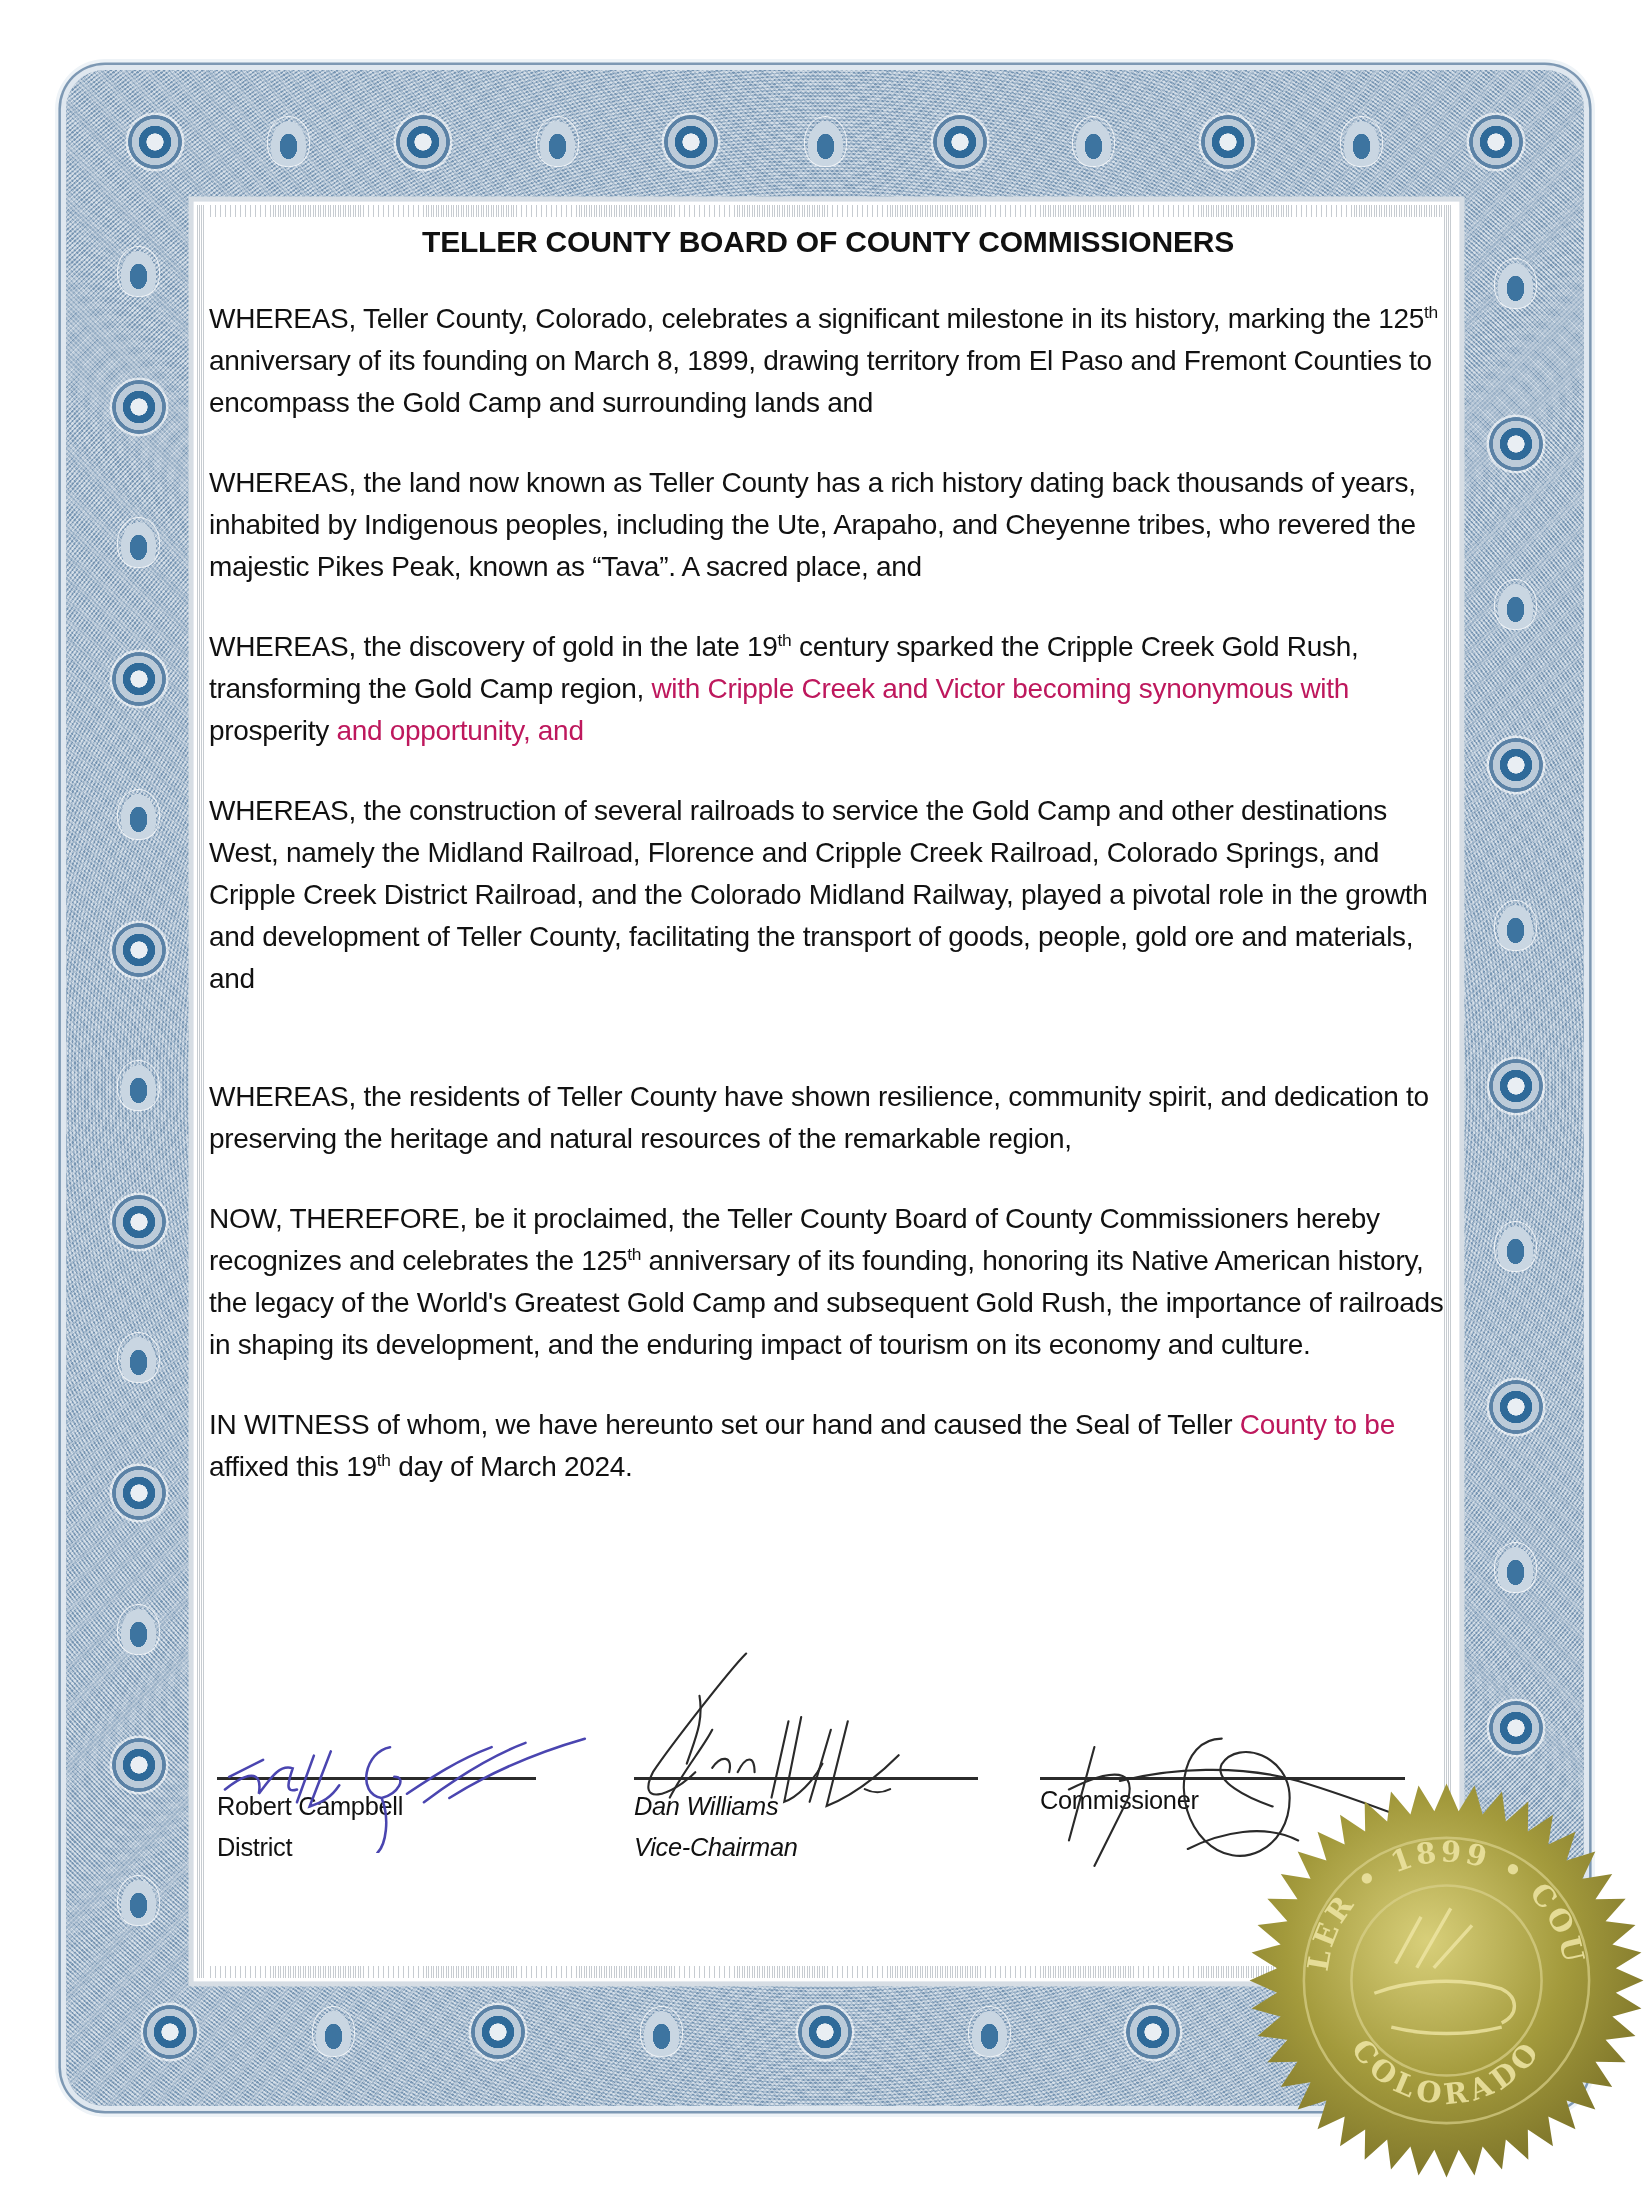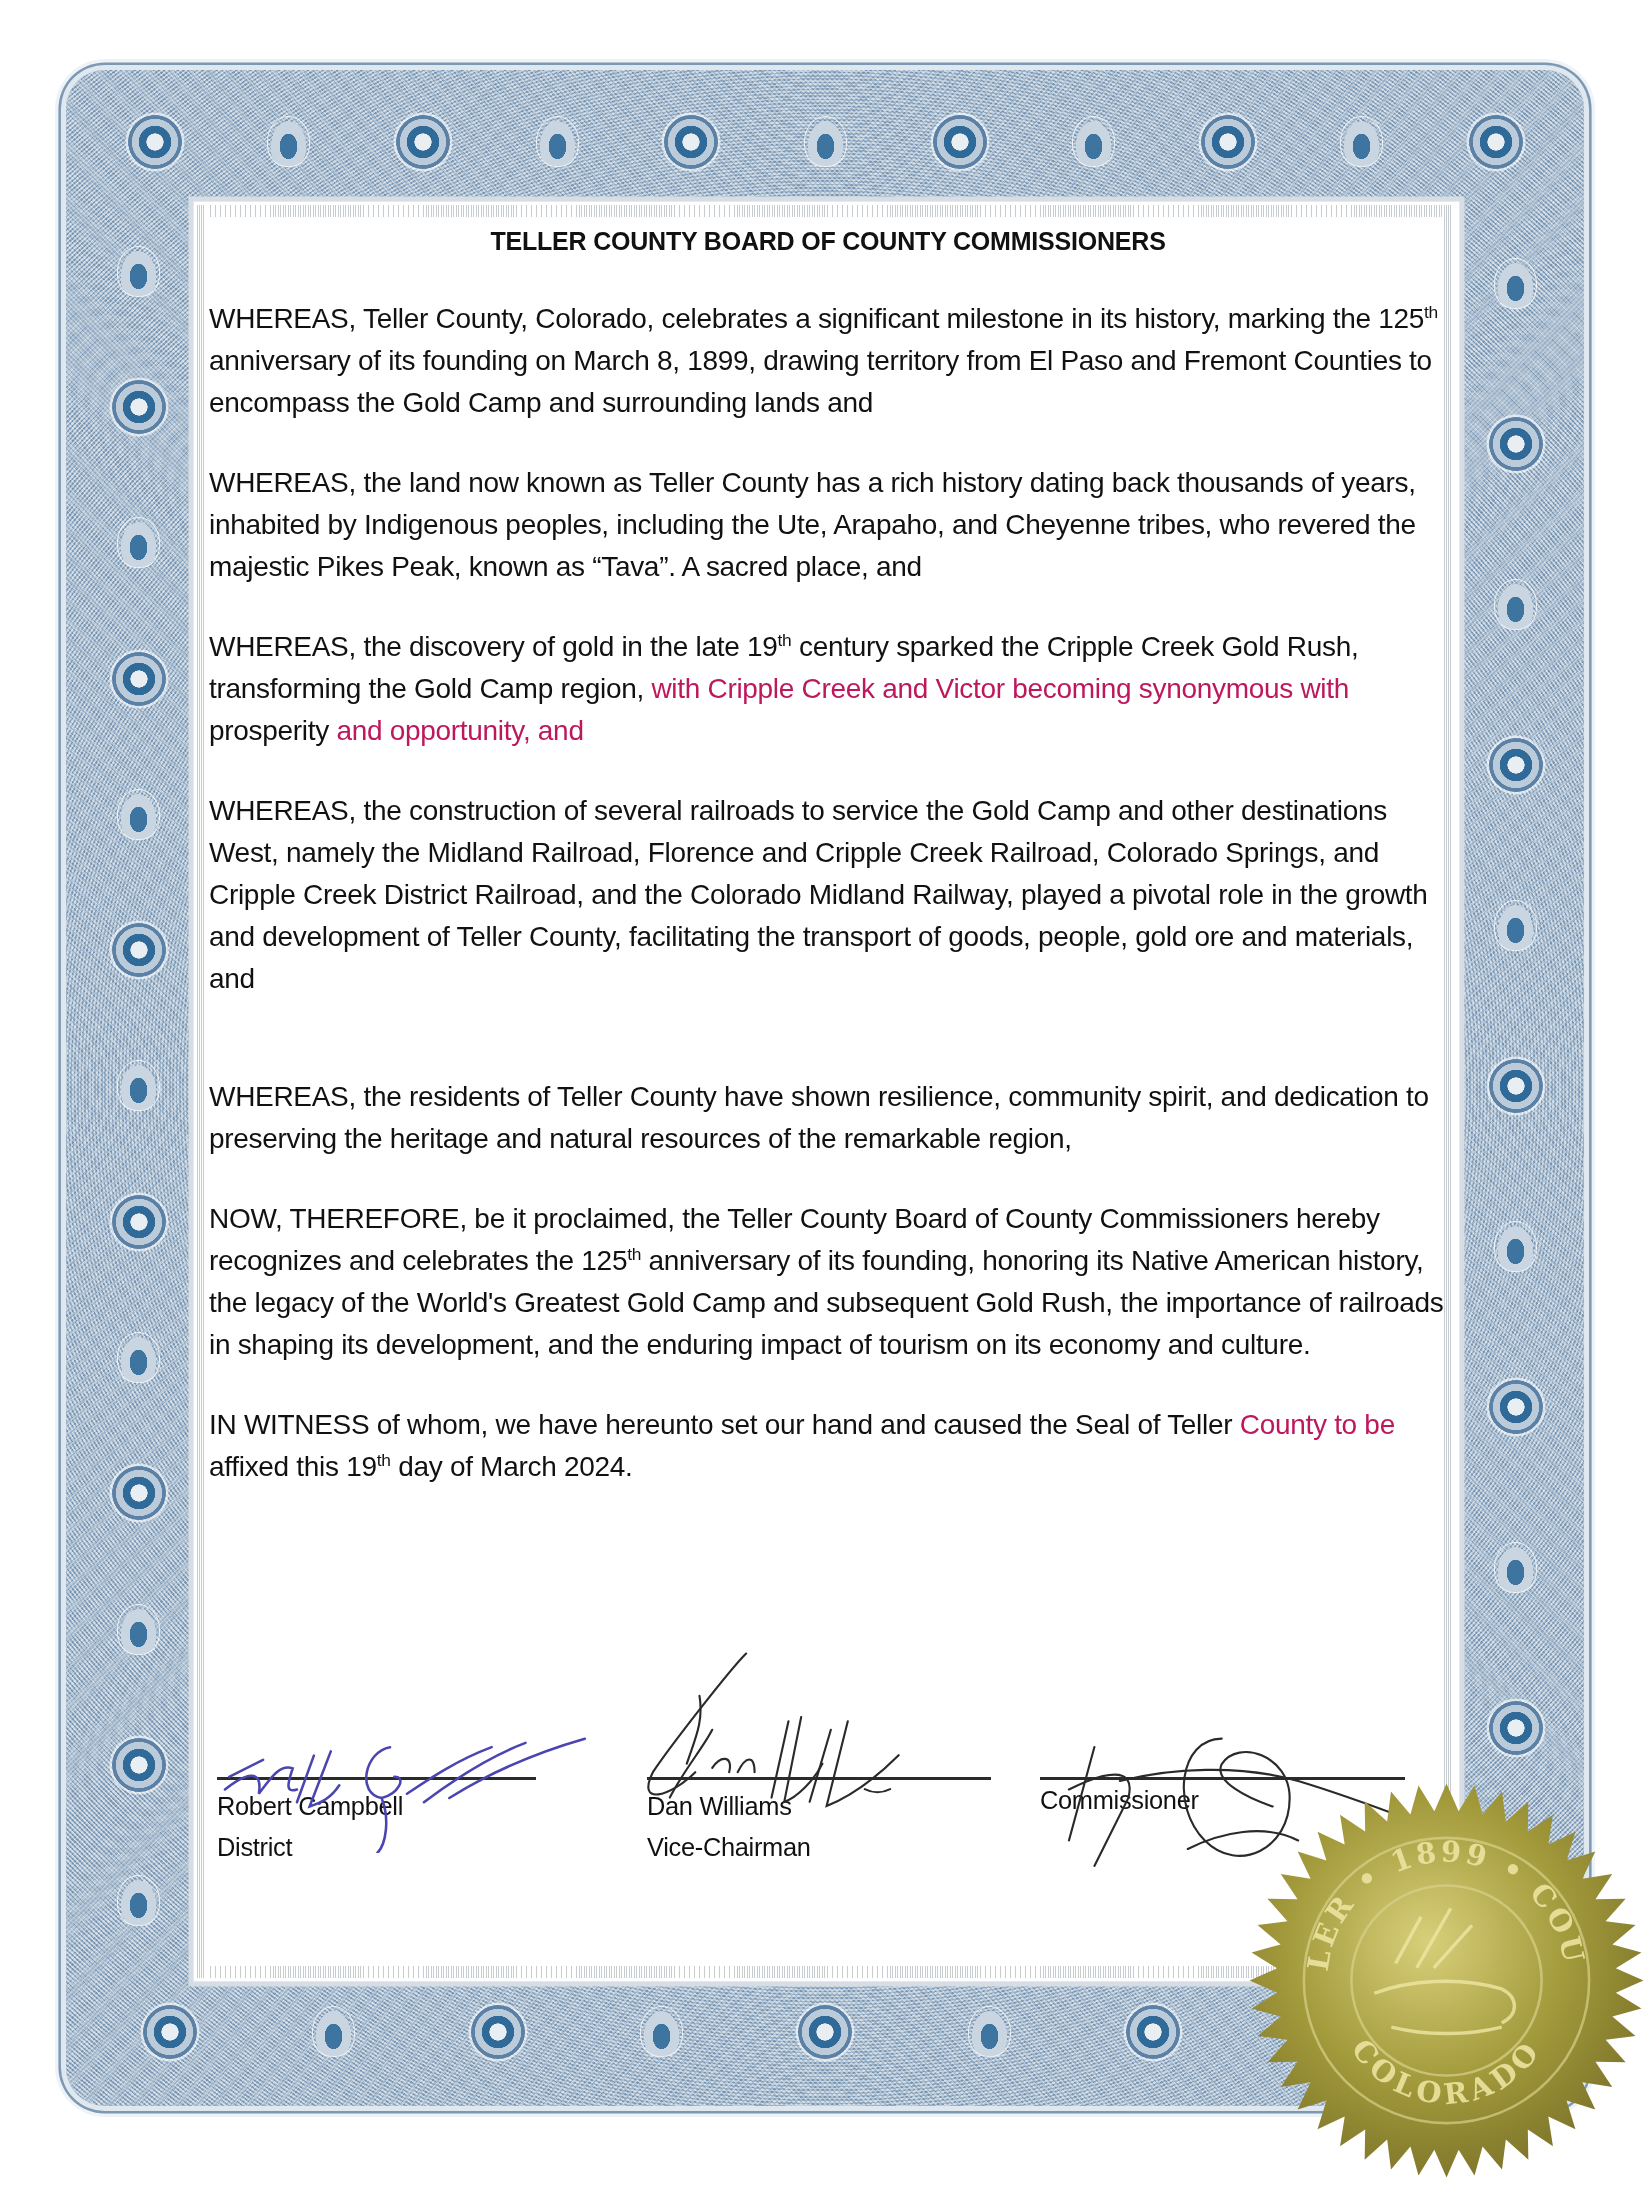--- a/index.html
+++ b/index.html
@@ -43,21 +43,21 @@
   }
   .inner-panel::before {
     content: ""; position: absolute; inset: 0;
     border: 12px solid transparent;
     border-image: repeating-linear-gradient(90deg, #9aa4ad 0 0.8px, #ffffff 0.8px 2.5px) 14;
     opacity: 0.55;
   }
 
   
   .doc { position: absolute; left: 209px; top: 222px; width: 1238px; }
-  .title { text-align: center; font-weight: bold; font-size: 25px; line-height: 39px; margin: 0; letter-spacing: -0.2px; }
+  .title { text-align: center; font-weight: bold; font-size: 30px; line-height: 39px; margin: 0; letter-spacing: -0.2px; }
   .title-1 { margin-top: 0; }
   .title-2 { margin-top: 0; }
   sup { font-size: 0.62em; line-height: 0; vertical-align: super; }
   .para { font-size: 28px; line-height: 42px; margin: 0; letter-spacing: -0.3px; }
   .p1 { margin-top: 37px; }
   .gap { height: 38px; }
   .faded { color: #be185d; }
 
   
   .sig-row { position: absolute; top: 1777px; left: 217px; width: 1204px; height: 136px; }
@@ -148,21 +148,21 @@
       <p class="para"><span>IN WITNESS of whom, we have hereunto set our hand and caused the Seal of Teller </span><span class="faded">County to be</span><span> affixed this 19</span><sup>th</sup><span> day of March 2024.</span></p>
     </div>
 </div>
 
 <div class="sig-row">
   <div class="sig-block" style="left:0; width:319px;">
     <div class="sig-line"></div>
     <div class="sig-name">Robert Campbell</div>
     <div class="sig-title">District</div>
   </div>
-  <div class="sig-block" style="left:430px; width:344px;">
+  <div class="sig-block" style="left:417px; width:344px;font-style:italic;">
     <div class="sig-line"></div>
     <div class="sig-name">Dan Williams</div>
     <div class="sig-title">Vice-Chairman</div>
   </div>
   <div class="sig-block" style="left:823px; width:365px;">
     <div class="sig-line"></div>
     <div class="sig-title">Commissioner</div>
   </div>
 </div>
 

